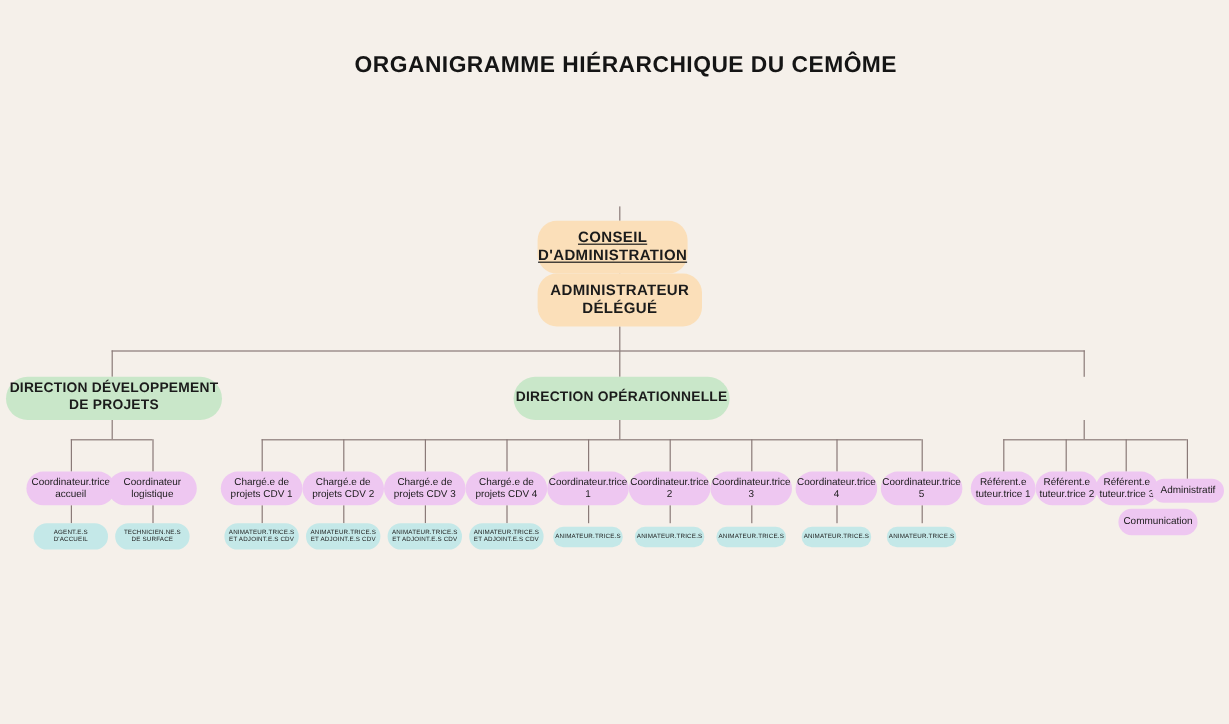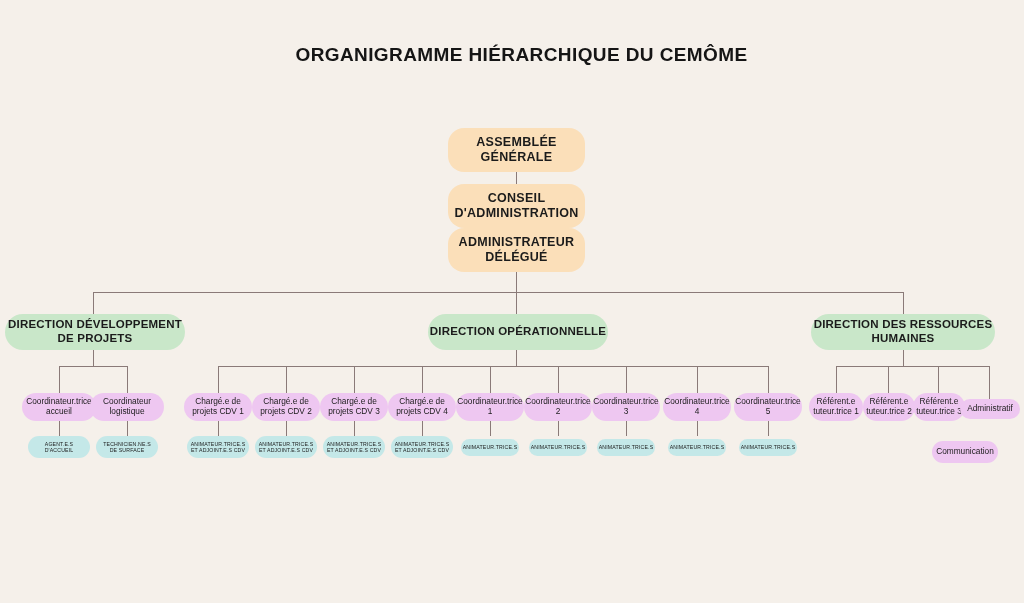--- a/index.html
+++ b/index.html
@@ -101,32 +101,28 @@
   <div class="conn v" style="left:218px; top:421px;  height:15px;"></div>
   <div class="conn v" style="left:286px; top:421px;  height:15px;"></div>
   <div class="conn v" style="left:354px; top:421px;  height:15px;"></div>
   <div class="conn v" style="left:422px; top:421px;  height:15px;"></div>
   <div class="conn v" style="left:490px; top:421px;  height:15px;"></div>
   <div class="conn v" style="left:558px; top:421px;  height:15px;"></div>
   <div class="conn v" style="left:626px; top:421px;  height:15px;"></div>
   <div class="conn v" style="left:697px; top:421px;  height:15px;"></div>
   <div class="conn v" style="left:768px; top:421px;  height:15px;"></div>
 
-  <div class="node lvl-exec" style="left:448px; top:128px; width:137px; height:44px;">ASSEMBLÉE
-GÉNÉRALE</div>
-  <div class="node lvl-exec" style="left:448px; top:184px; width:137px; height:44px;">CONSEIL
+  <div class="node lvl-exec" style="left:448px; top:184px; width:125px; height:44px;text-decoration:underline;">CONSEIL
 D'ADMINISTRATION</div>
   <div class="node lvl-exec" style="left:448px; top:228px; width:137px; height:44px;text-align:center;">ADMINISTRATEUR
 DÉLÉGUÉ</div>
 
   <div class="node lvl-dir" style="left:428px; top:314px; width:180px; height:36px;">DIRECTION OPÉRATIONNELLE</div>
   <div class="node lvl-dir" style="left:5px;   top:314px; width:180px; height:36px;">DIRECTION DÉVELOPPEMENT
 DE PROJETS</div>
-  <div class="node lvl-dir" style="left:811px; top:314px; width:184px; height:36px;">DIRECTION DES RESSOURCES
-HUMAINES</div>
 
   <div class="node lvl-mid" style="left:22px;  top:393px; width:74px; height:28px;">Coordinateur.trice
 accueil</div>
   <div class="node lvl-mid" style="left:90px;  top:393px; width:74px; height:28px;">Coordinateur
 logistique</div>
 
   <div class="node lvl-mid" style="left:184px; top:393px; width:68px; height:28px;">Chargé.e de
 projets CDV 1</div>
   <div class="node lvl-mid" style="left:252px; top:393px; width:68px; height:28px;">Chargé.e de
 projets CDV 2</div>
@@ -146,21 +142,21 @@
   <div class="node lvl-mid" style="left:734px; top:393px; width:68px; height:28px;">Coordinateur.trice
 5</div>
 
   <div class="node lvl-mid" style="left:809px; top:393px; width:54px; height:28px;">Référent.e
 tuteur.trice 1</div>
   <div class="node lvl-mid" style="left:863px; top:393px; width:52px; height:28px;">Référent.e
 tuteur.trice 2</div>
   <div class="node lvl-mid" style="left:913px; top:393px; width:52px; height:28px;">Référent.e
 tuteur.trice 3</div>
   <div class="node lvl-mid" style="left:960px; top:399px; width:60px; height:20px;">Administratif</div>
-  <div class="node lvl-mid" style="left:932px; top:424px; width:66px; height:22px;margin-top:17px;">Communication</div>
+  <div class="node lvl-mid" style="left:932px; top:424px; width:66px; height:22px;">Communication</div>
 
   <div class="node lvl-leaf" style="left:28px;  top:436px; width:62px; height:22px;">AGENT.E.S
 D'ACCUEIL</div>
   <div class="node lvl-leaf" style="left:96px;  top:436px; width:62px; height:22px;">TECHNICIEN.NE.S
 DE SURFACE</div>
 
   <div class="node lvl-leaf" style="left:187px; top:436px; width:62px; height:22px;">ANIMATEUR.TRICE.S
 ET ADJOINT.E.S CDV</div>
   <div class="node lvl-leaf" style="left:255px; top:436px; width:62px; height:22px;">ANIMATEUR.TRICE.S
 ET ADJOINT.E.S CDV</div>

